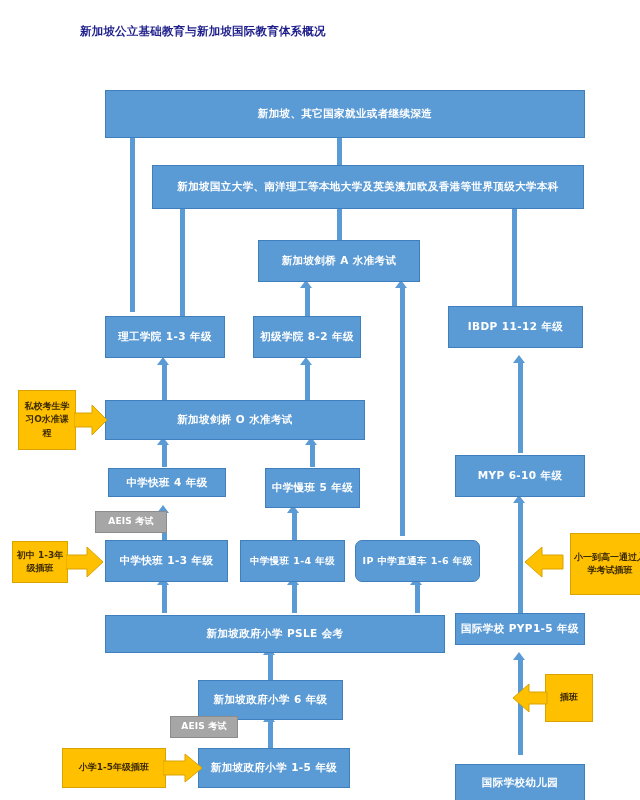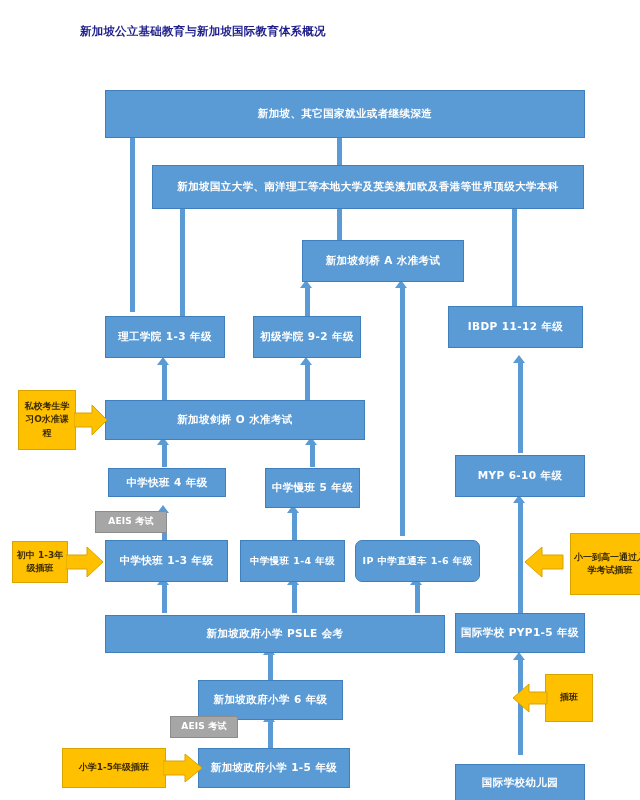--- a/index.html
+++ b/index.html
@@ -149,45 +149,45 @@
   <div class="conn shaft" style="left:268px; top:722px; height:30px;"></div>
   <div class="head-up" style="left:263px; top:714px;"></div>
 
   <div class="conn shaft" style="left:518px; top:660px; height:95px;"></div>
   <div class="head-up" style="left:513px; top:652px;"></div>
 
   <div class="node" style="left:152px; top:165px; width:432px; height:44px;">新加坡国立大学、南洋理工等本地大学及英美澳加欧及香港等世界顶级大学本科</div>
 
   <div class="node" style="left:105px; top:90px; width:480px; height:48px;">新加坡、其它国家就业或者继续深造</div>
 
-  <div class="node" style="left:258px; top:240px; width:162px; height:42px;margin-left:44px;">新加坡剑桥 A 水准考试</div>
+  <div class="node" style="left:258px; top:240px; width:162px; height:42px;">新加坡剑桥 A 水准考试</div>
 
   <div class="node" style="left:105px; top:316px; width:120px; height:42px;">理工学院 1-3 年级</div>
 
-  <div class="node" style="left:253px; top:316px; width:108px; height:42px;">初级学院 9-2 年级</div>
+  <div class="node" style="left:253px; top:316px; width:108px; height:42px;">初级学院 8-2 年级</div>
 
   <div class="node" style="left:448px; top:306px; width:135px; height:42px;">IBDP 11-12 年级</div>
 
   <div class="node" style="left:105px; top:400px; width:260px; height:40px;">新加坡剑桥 O 水准考试</div>
 
   <div class="node" style="left:108px; top:468px; width:118px; height:29px;">中学快班 4 年级</div>
 
   <div class="node" style="left:265px; top:468px; width:95px; height:40px;">中学慢班 5 年级</div>
 
   <div class="node" style="left:455px; top:455px; width:130px; height:42px;">MYP 6-10 年级</div>
 
   <div class="node" style="left:105px; top:540px; width:123px; height:42px;">中学快班 1-3 年级</div>
 
   <div class="node small" style="left:240px; top:540px; width:105px; height:42px;">中学慢班 1-4 年级</div>
 
   <div class="node small" style="left:355px; top:540px; width:125px; height:42px;border-radius:7px;">IP 中学直通车 1-6 年级</div>
 
   <div class="node" style="left:105px; top:615px; width:340px; height:38px;">新加坡政府小学 PSLE 会考</div>
 
-  <div class="node" style="left:455px; top:613px; width:130px; height:40px;">国际学校 PYP1-5 年级</div>
+  <div class="node" style="left:455px; top:613px; width:130px; height:32px;">国际学校 PYP1-5 年级</div>
 
   <div class="node" style="left:198px; top:680px; width:145px; height:40px;">新加坡政府小学 6 年级</div>
 
   <div class="node" style="left:198px; top:748px; width:152px; height:40px;">新加坡政府小学 1-5 年级</div>
 
   <div class="node" style="left:455px; top:752px; width:130px; height:38px;margin-top:12px;">国际学校幼儿园</div>
 
   <div class="node gray" style="left:95px; top:511px; width:72px; height:22px;">AEIS 考试</div>
 
   <div class="node gray" style="left:170px; top:716px; width:68px; height:22px;">AEIS 考试</div>

